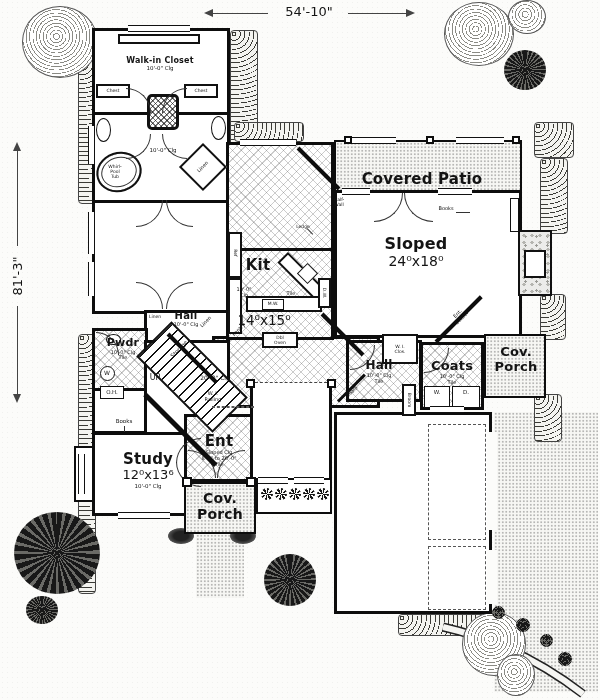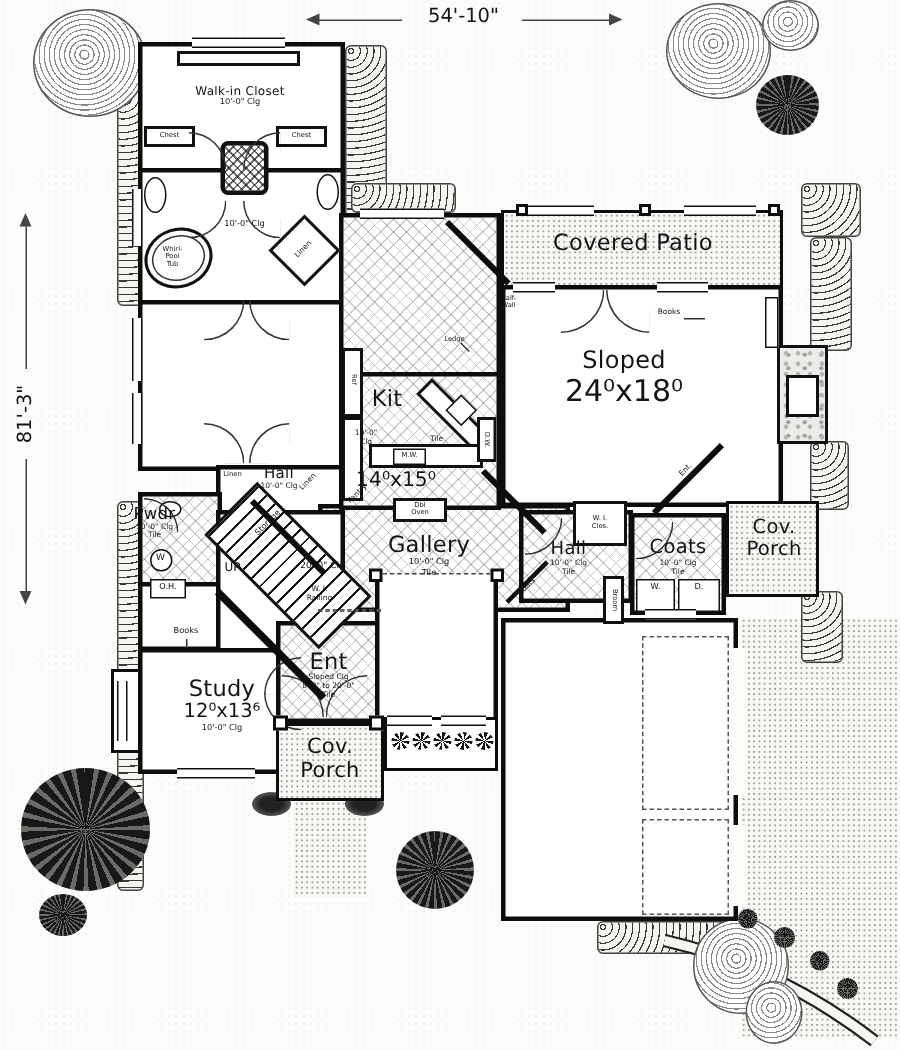--- a/index.html
+++ b/index.html
@@ -6,21 +6,21 @@
   #plan{position:relative;width:600px;height:700px;margin:0 auto;background:#fcfcfa;overflow:hidden;
         font-family:"DejaVu Sans",sans-serif;color:#141414;
         background-image:radial-gradient(rgba(0,0,0,.045) .5px,transparent .8px);background-size:5px 5px}
   .abs{position:absolute;box-sizing:border-box}
   .room{position:absolute;box-sizing:border-box;background:#fff;border:3.5px solid #0d0d0d;z-index:10}
   .thin{border-width:2px}
   .tile{background-image:repeating-linear-gradient(45deg,rgba(70,70,70,.28) 0 .8px,transparent .8px 6px),
                          repeating-linear-gradient(135deg,rgba(70,70,70,.28) 0 .8px,transparent .8px 6px);background-color:#fff}
   .stipple{background-image:radial-gradient(rgba(80,80,80,.55) .5px,transparent .9px);background-size:3.5px 3.5px;background-color:#f7f7f4}
   .lbl{position:absolute;transform:translate(-50%,-50%);text-align:center;line-height:1.15;white-space:nowrap;z-index:40}
-  .nm{font-weight:400;letter-spacing:.2px}
+  .nm{font-weight:700;letter-spacing:.2px}
   .rotm45{transform:translate(-50%,-50%) rotate(-45deg)}
   .rot90{transform:translate(-50%,-50%) rotate(90deg)}
   .wall{position:absolute;background:#0d0d0d;z-index:30}
   .d{position:absolute;z-index:25}
   .d-ne{border-top:1.3px solid #333;border-right:1.3px solid #333;border-top-right-radius:100%}
   .d-nw{border-top:1.3px solid #333;border-left:1.3px solid #333;border-top-left-radius:100%}
   .d-se{border-bottom:1.3px solid #333;border-right:1.3px solid #333;border-bottom-right-radius:100%}
   .d-sw{border-bottom:1.3px solid #333;border-left:1.3px solid #333;border-bottom-left-radius:100%}
   .win-h{position:absolute;height:5px;background:#fff;border-top:1.2px solid #111;border-bottom:1.2px solid #111;z-index:35}
   .win-v{position:absolute;width:5px;background:#fff;border-left:1.2px solid #111;border-right:1.2px solid #111;z-index:35}
@@ -203,21 +203,21 @@
     <div>Whirl-</div>
     <div>Pool</div>
     <div>Tub</div>
   </div>
   <div class="lbl rotm45" style="left:203px;top:167px;font-size:5px">Linen</div>
   <div class="lbl" style="left:155px;top:317px;font-size:4.5px">Linen</div>
   <div class="lbl" style="left:186px;top:319px">
     <div class="nm" style="font-size:10px">Hall</div>
     <div style="font-size:5px">10'-0" Clg</div>
   </div>
-  <div class="lbl" style="left:103px;top:349px">
+  <div class="lbl" style="left:123px;top:349px">
     <div class="nm" style="font-size:11px">Pwdr</div>
     <div style="font-size:5px">10'-0" Clg</div>
     <div style="font-size:5px">Tile</div>
   </div>
   <div class="lbl rotm45" style="left:179px;top:349px;font-size:5.5px">Storage</div>
   <div class="lbl" style="left:155px;top:378px;font-size:8px">UP</div>
   <div class="lbl" style="left:215px;top:378px;font-size:6px">20'-0" Clg</div>
   <div class="lbl" style="left:213px;top:397px;font-size:5px">
     <div>W. I.</div>
     <div>Railing</div>
@@ -246,29 +246,24 @@
   <div class="lbl" style="left:264px;top:321px;font-size:13.5px">14⁰x15⁰</div>
   <div class="lbl" style="left:273px;top:304px;font-size:4.5px">M.W.</div>
   <div class="lbl rot90" style="left:324px;top:293px;font-size:4.5px">D.W.</div>
   <div class="lbl" style="left:280px;top:340px;font-size:4.5px">
     <div>Dbl</div>
     <div>Oven</div>
   </div>
   <div class="lbl rotm45" style="left:239px;top:330px;font-size:5px">Pantry</div>
   <div class="lbl rotm45" style="left:206px;top:322px;font-size:5px">Linen</div>
   <div class="lbl rot90" style="left:235px;top:253px;font-size:4.5px">Ref</div>
-  <div class="lbl" style="left:286px;top:370px">
-    <div class="nm" style="font-size:15px">Gallery</div>
-    <div style="font-size:5.5px">10'-0" Clg</div>
-    <div style="font-size:5.5px">Tile</div>
-  </div>
-  <div class="lbl nm" style="left:422px;top:162px;font-size:15px">Covered Patio</div>
+  <div class="lbl nm" style="left:422px;top:180px;font-size:15px">Covered Patio</div>
   <div class="lbl" style="left:416px;top:252px">
     <div class="nm" style="font-size:16px">Sloped</div>
-    <div style="font-size:20px">24⁰x18⁰</div>
+    <div style="font-size:14px">24⁰x18⁰</div>
   </div>
   <div class="lbl" style="left:446px;top:209px;font-size:5px">Books</div>
   <div class="tick" style="left:456px;top:212px;width:14px;height:1px"></div>
   <div class="lbl rotm45" style="left:460px;top:316px;font-size:5px">
     <div>Ent.</div>
     <div>Center</div>
   </div>
   <div class="lbl" style="left:379px;top:372px">
     <div class="nm" style="font-size:12px">Hall</div>
     <div style="font-size:5px">10'-0" Clg</div>

